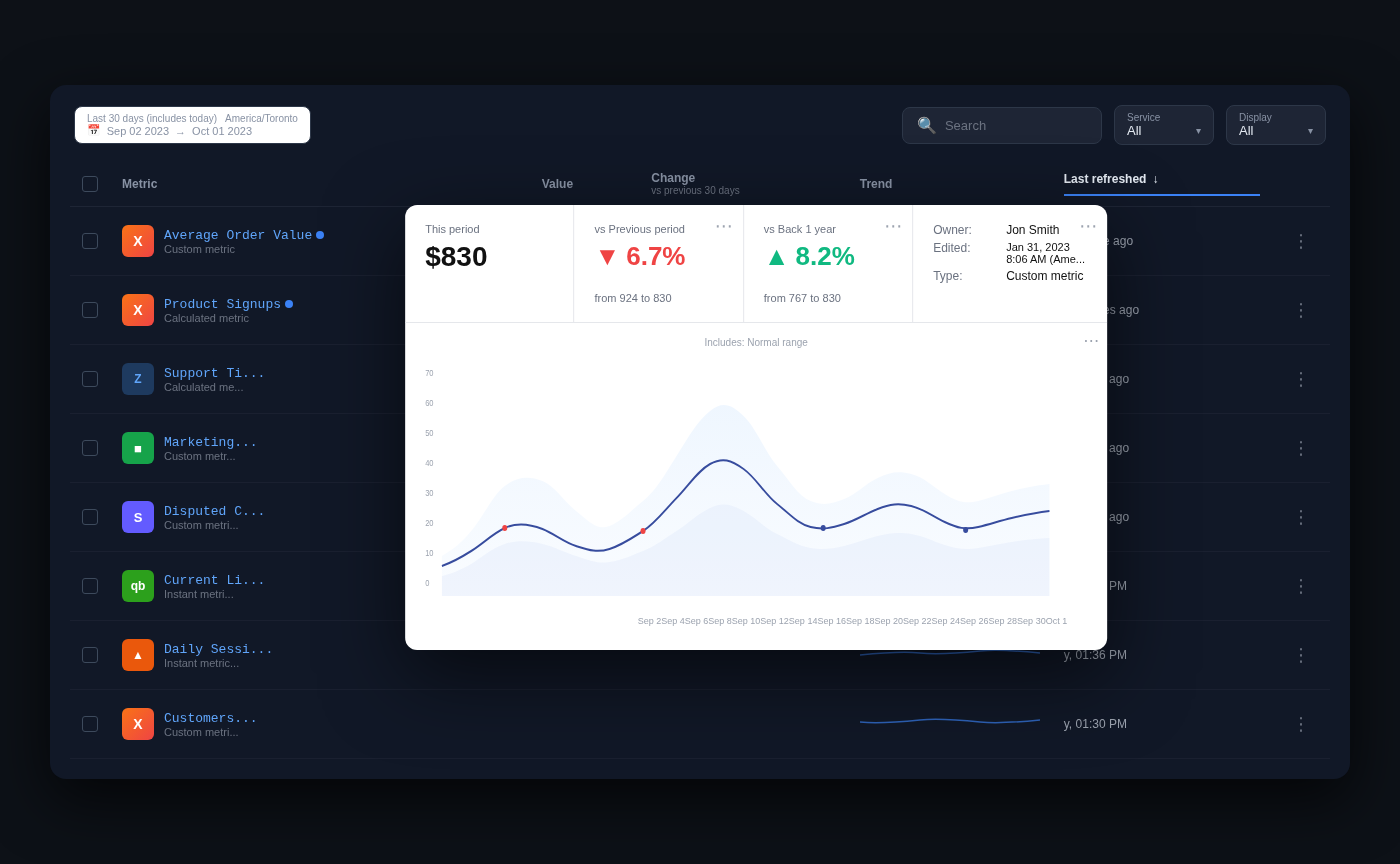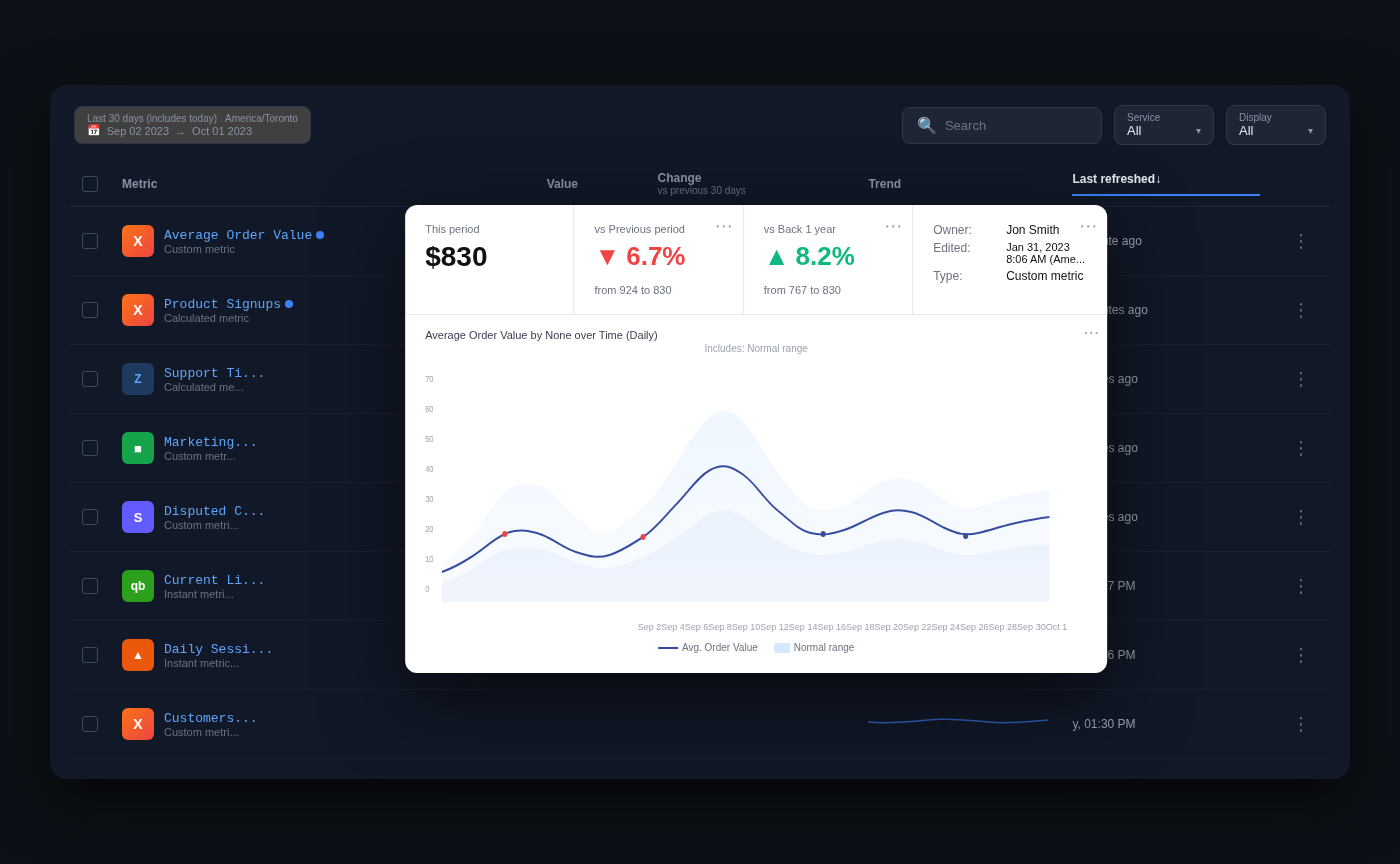--- a/index.html
+++ b/index.html
@@ -28,21 +28,21 @@
       display: flex;
       align-items: center;
       justify-content: space-between;
       margin-bottom: 16px;
       padding: 0 4px;
     }
 
     .date-range-selector {
       display: flex;
       flex-direction: column;
-      background: #404040;
+      background: #ffffff;
       border: 1px solid #2d3748;
       border-radius: 8px;
       padding: 6px 12px;
       cursor: pointer;
     }
     .date-range-label {
       font-size: 10px;
       color: #8892a4;
       display: flex;
       gap: 8px;
@@ -212,20 +212,21 @@
       color: #6b7280;
       cursor: pointer;
       font-size: 18px;
       padding: 4px 8px;
       border-radius: 4px;
     }
 
     .th-last-refreshed {
       display: flex;
       align-items: center;
+      gap: 6px;
       color: #e2e8f0;
       border-bottom: 2px solid #3b82f6;
       padding-bottom: 8px;
     }
 
     .change-header {
       text-align: center;
     }
     .change-sub {
       font-size: 10px;
@@ -277,21 +278,21 @@
       font-weight: 700;
       display: flex;
       align-items: center;
       gap: 4px;
     }
     .stat-value-change.negative { color: #ef4444; }
     .stat-value-change.positive { color: #10b981; }
     .stat-from {
       font-size: 11px;
       color: #6b7280;
-      margin-top: 12px;
+      margin-top: 20px;
     }
 
     .modal-meta {
       padding: 18px 20px;
       flex: 1.2;
     }
     .meta-row {
       display: flex;
       gap: 23px;
       font-size: 12px;
@@ -739,21 +740,20 @@
         </div>
         <div class="meta-row">
           <span class="meta-key">Type:</span>
           <span class="meta-val">Custom metric</span>
         </div>
         <button class="modal-more-btn" style="top:10px;right:10px;">⋯</button>
       </div>
     </div>
 
     <div class="modal-chart" style="position:relative;">
-      <div class="chart-title">Average Order Value by None over Time (Daily)</div>
       <div class="chart-subtitle">Includes: Normal range</div>
       <button class="chart-more-btn">⋯</button>
 
       <div class="chart-container">
         <svg id="main-chart" width="100%" height="260" viewBox="0 0 790 260" preserveAspectRatio="none">
 
           <text x="0" y="20" font-size="9" fill="#9ca3af">70</text>
           <text x="0" y="50" font-size="9" fill="#9ca3af">60</text>
           <text x="0" y="80" font-size="9" fill="#9ca3af">50</text>
           <text x="0" y="110" font-size="9" fill="#9ca3af">40</text>
@@ -794,26 +794,16 @@
           <span>Sep 18</span>
           <span>Sep 20</span>
         <span>Sep 22</span>
           <span>Sep 24</span>
           <span>Sep 26</span>
           <span>Sep 28</span>
           <span>Sep 30</span>
           <span>Oct 1</span>
       </div>
 
-      <div class="chart-legend">
-        <div class="legend-item">
-          <div class="legend-line"></div>
-          <span>Avg. Order Value</span>
-        </div>
-        <div class="legend-item">
-          <div class="legend-area"></div>
-          <span>Normal range</span>
-        </div>
-      </div>
     </div>
   </div>
 
 </div>
 
 </body></html>

